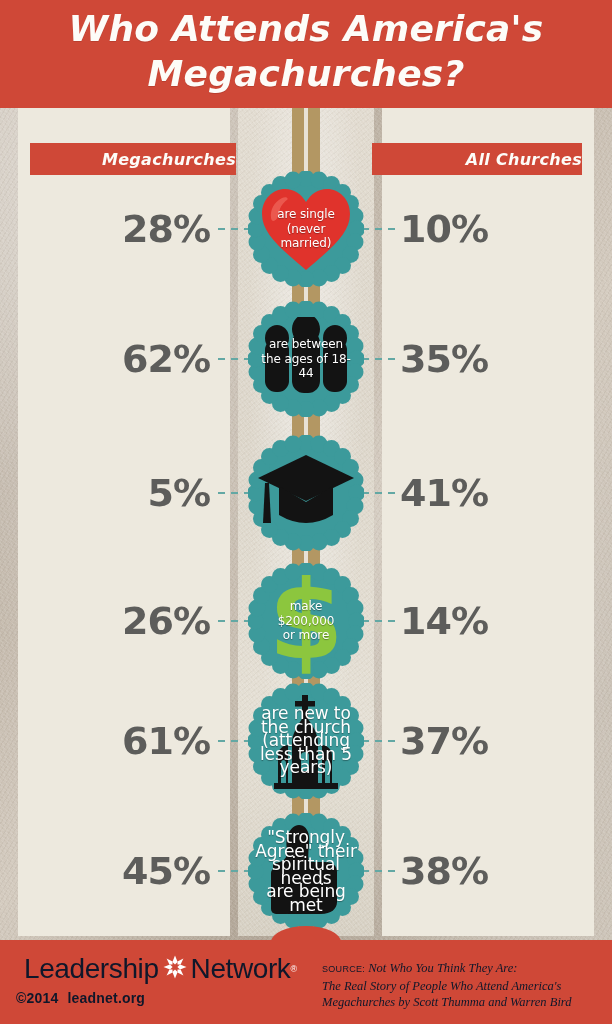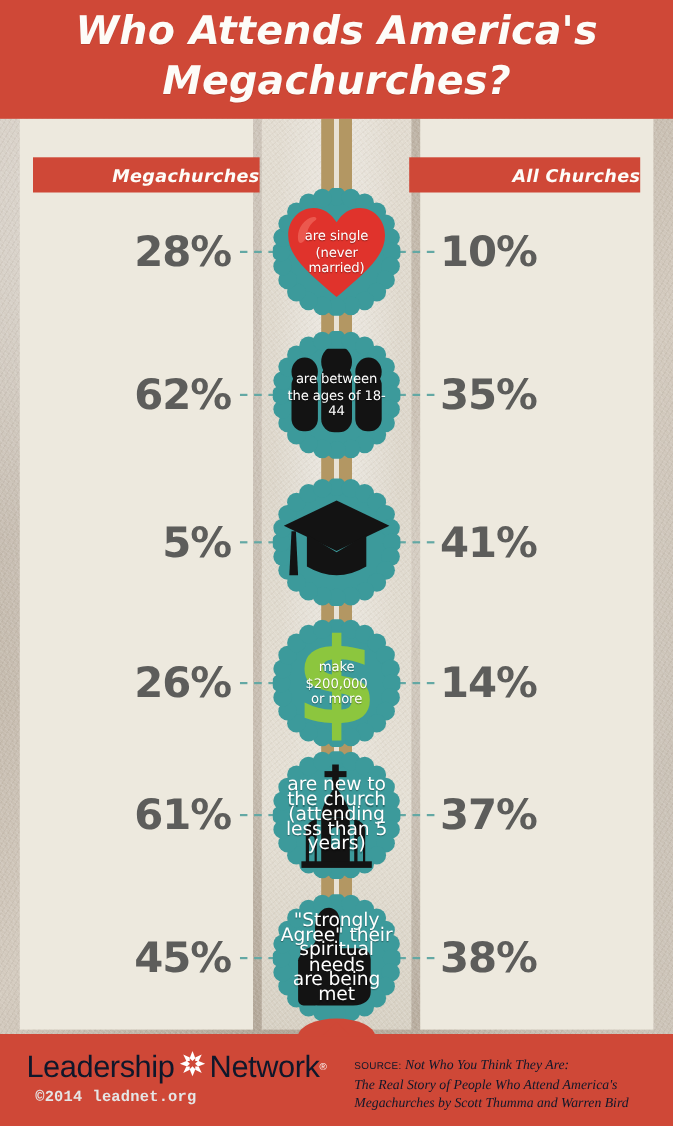--- a/index.html
+++ b/index.html
@@ -235,23 +235,23 @@
     letter-spacing: -.4px;
     line-height: 30px;
   }
   .logo-mark { margin: 0 3px; display: inline-block; }
   .logo-reg {
     font-size: 9px; vertical-align: super; color: #fff;
     font-family: "Liberation Sans", sans-serif;
   }
   .logo-sub {
     position: absolute;
-    left: 32px; top: 50px;
-    color: #e5e5e5;
-    font-family: Liberation Mono, monospace;
+    left: 16px; top: 50px;
+    color: #0f172a;
+    font-family: Liberation Sans, sans-serif;
     font-size: 14px;
     font-weight: bold;
     letter-spacing: .2px;
   }
   .logo-sub .cc { font-weight: bold; margin-right: 9px; }
 
   .source {
     position: absolute;
     left: 322px; top: 20px;
     width: 278px;

